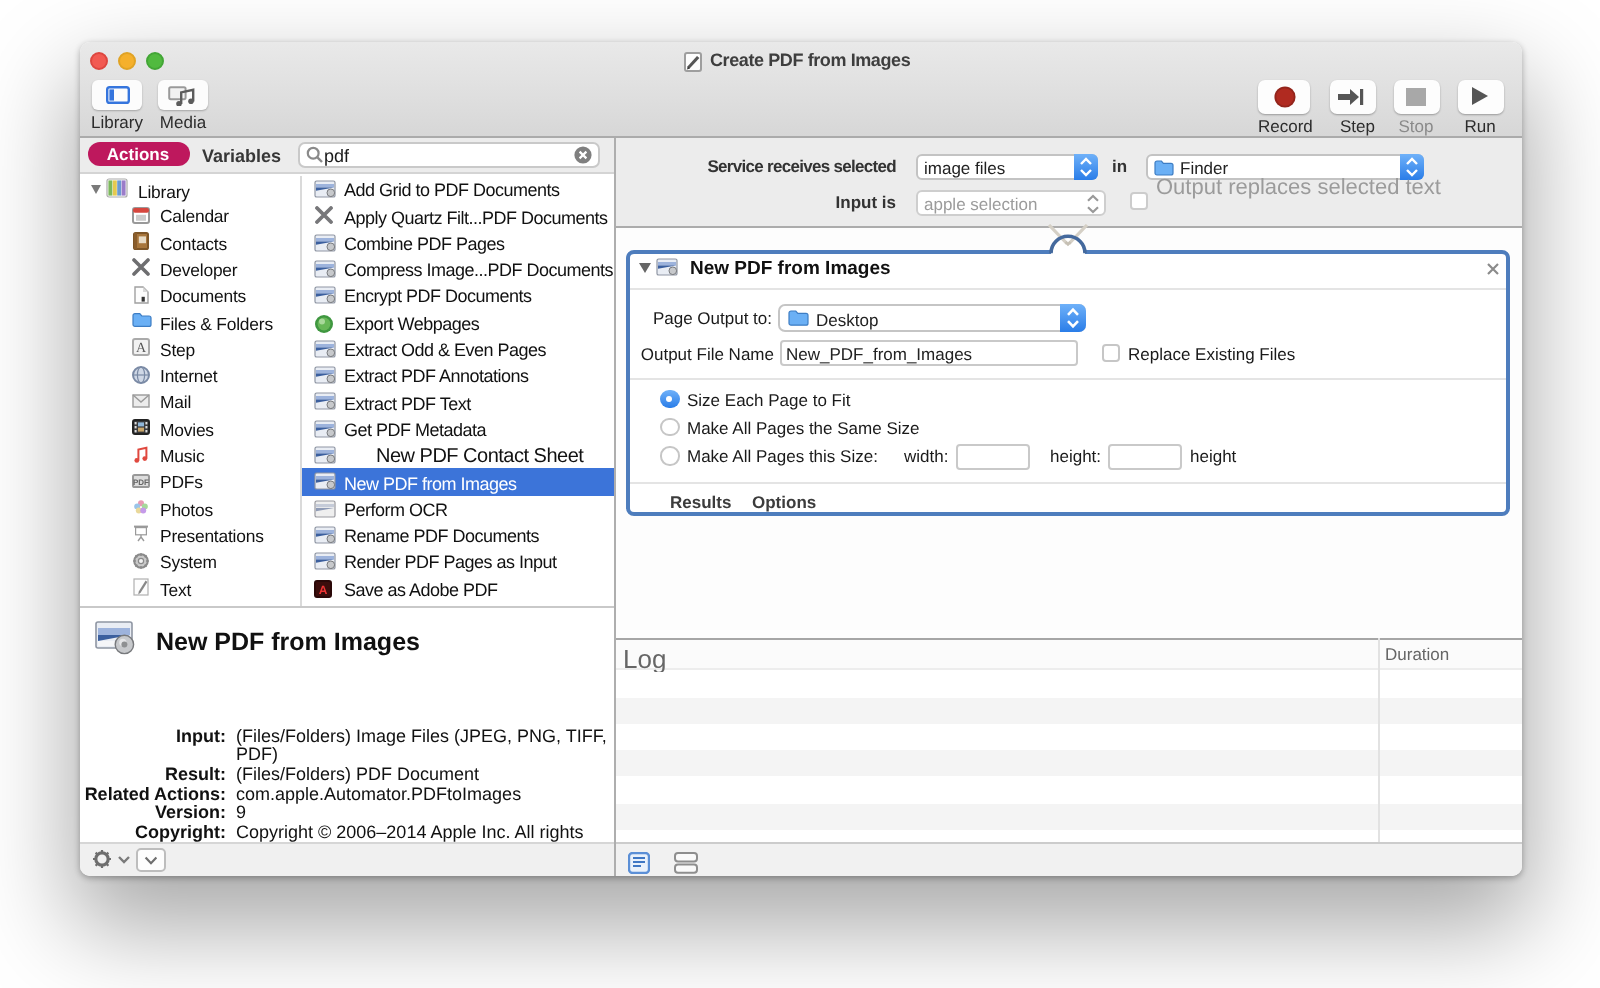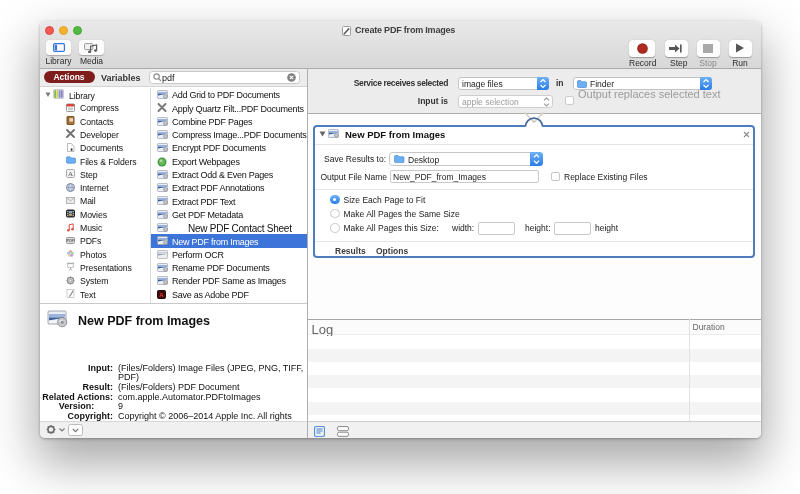--- a/index.html
+++ b/index.html
@@ -72,21 +72,21 @@
 
   <div class="a" style="left:688.5px;top:18.5px;width:23px;height:17px;background:#fdfdfd;border-radius:3.5px;box-shadow:0 0.5px 1px rgba(0,0,0,.3)"></div>
   <div class="a" style="left:695px;top:22px">
       <svg width="10" height="10" viewBox="0 0 10 10">
         <path d="M1 0.5 L9 5 L1 9.5 Z" fill="#555"></path>
       </svg>
     </div>
   <div class="a" style="left:688.5px;top:37px;width:23px;text-align:center;font-size:8.5px;color:#2c2c2c">Run</div>
 
   <div class="a" style="left:0;top:48px;width:267px;height:18px;background:#ececec;border-bottom:1px solid #d4d4d4"></div>
-  <div class="a" style="left:3.5px;top:50px;width:51px;height:12px;background:#7f1d1d;border-radius:6px;text-align:center;font-size:8.5px;font-weight:bold;color:#fff;line-height:12px">Actions</div>
+  <div class="a" style="left:3.5px;top:50px;width:51px;height:12px;background:#be185d;border-radius:6px;text-align:center;font-size:8.5px;font-weight:bold;color:#fff;line-height:12px">Actions</div>
   <div class="a" style="left:61px;top:51.5px;font-size:9px;font-weight:bold;color:#373737">Variables</div>
   <div class="a" style="left:109px;top:50px;width:151px;height:12.5px;background:#fff;border:1px solid #c9c9c9;border-radius:3.5px"></div>
   <div class="a" style="left:112.5px;top:52px">
       <svg width="9" height="9" viewBox="0 0 9 9">
         <circle cx="3.6" cy="3.6" r="2.7" fill="none" stroke="#8a8a8a" stroke-width="1.1"></circle>
         <path d="M5.7 5.7 L8 8" stroke="#8a8a8a" stroke-width="1.2"></path>
       </svg>
     </div>
   <div class="a" style="left:122px;top:51.5px;font-size:9px;color:#1a1a1a">pdf</div>
   <div class="a" style="left:247px;top:52px">
@@ -114,21 +114,21 @@
         </svg>
       </div>
       <div class="a" style="left:29px;top:69.7px;font-size:8.7px;letter-spacing:-0.1px;color:#111">Library</div>
       <div class="a" style="left:25.5px;top:81.8px;width:9px;height:9px">
         <svg width="9" height="9" viewBox="0 0 9 9">
           <rect x="0.5" y="1" width="8" height="7.5" rx="1" fill="#fff" stroke="#999"></rect>
           <rect x="0.5" y="1" width="8" height="2.4" rx="1" fill="#d6473f"></rect>
           <rect x="2" y="4.4" width="5" height="3" fill="#ccc"></rect>
         </svg>
       </div>
-      <div class="a" style="left:40px;top:82.3px;font-size:8.7px;letter-spacing:-0.1px;color:#111">Compress</div>
+      <div class="a" style="left:40px;top:82.3px;font-size:8.7px;letter-spacing:-0.1px;color:#111">Calendar</div>
       <div class="a" style="left:25.5px;top:95.1px;width:9px;height:9px">
         <svg width="9" height="9" viewBox="0 0 9 9">
           <rect x="1" y="0.5" width="7" height="8" rx="0.8" fill="#a8763c" stroke="#7d5527"></rect>
           <rect x="1" y="0.5" width="1.5" height="8" fill="#8a5d2c"></rect>
           <rect x="3.4" y="2.2" width="3.6" height="3.4" fill="#e8dbc6"></rect>
         </svg>
       </div>
       <div class="a" style="left:40px;top:95.6px;font-size:8.7px;letter-spacing:-0.1px;color:#111">Contacts</div>
       <div class="a" style="left:25.5px;top:108.4px;width:9px;height:9px">
         <svg width="9" height="9" viewBox="0 0 9 9">
@@ -359,21 +359,21 @@
       </div>
       <div class="a" style="left:132px;top:242.1px;font-size:9px;letter-spacing:-0.25px;color:#111">Rename PDF Documents</div>
       <div class="a" style="left:117px;top:255.20000000000002px;width:11px;height:10px">
         <svg width="11" height="9" viewBox="0 0 11 9">
           <rect x="0.5" y="0.5" width="10" height="8" rx="0.8" fill="#e9edf4" stroke="#8f96a3" stroke-width="0.6"></rect>
           <path d="M1 2 h9 v1.8 h-9 z" fill="#9db3dc"></path>
           <path d="M1 3.8 h9 l-9 1.6 z" fill="#3b5f9e"></path>
           <circle cx="8.4" cy="6.4" r="1.9" fill="#c7c9cc" stroke="#77797c" stroke-width="0.5"></circle>
         </svg>
       </div>
-      <div class="a" style="left:132px;top:255.4px;font-size:9px;letter-spacing:-0.25px;color:#111">Render PDF Same as Images</div>
+      <div class="a" style="left:132px;top:255.4px;font-size:9px;letter-spacing:-0.25px;color:#111">Render PDF Pages as Input</div>
       <div class="a" style="left:117px;top:268.5px;width:11px;height:10px">
         <svg width="9" height="9" viewBox="0 0 9 9">
           <rect x="0.5" y="0.5" width="8" height="8" rx="1" fill="#3b0d0c" stroke="#2a0808"></rect>
           <text x="4.5" y="6.8" font-size="6" text-anchor="middle" fill="#e33" font-weight="bold">A</text>
         </svg>
       </div>
       <div class="a" style="left:132px;top:268.7px;font-size:9px;letter-spacing:-0.25px;color:#111">Save as Adobe PDF</div>
     </div>
 
   <div class="a" style="left:0;top:281.5px;width:267px;height:118.5px;background:#fff;border-top:1px solid #c9c9c9"></div>
@@ -390,21 +390,21 @@
   </div>
   <div class="a" style="left:38px;top:292.5px;font-size:12.5px;font-weight:bold;color:#111">New PDF from Images</div>
   <div id="kv">
       <div class="a" style="left:0;top:341.5px;width:73px;text-align:right;font-size:9px;font-weight:bold;color:#111">Input:</div>
       <div class="a" style="left:78px;top:341.5px;font-size:9px;color:#111">(Files/Folders) Image Files (JPEG, PNG, TIFF,</div>
       <div class="a" style="left:78px;top:351.2px;font-size:9px;color:#111">PDF)</div>
       <div class="a" style="left:0;top:360.9px;width:73px;text-align:right;font-size:9px;font-weight:bold;color:#111">Result:</div>
       <div class="a" style="left:78px;top:360.9px;font-size:9px;color:#111">(Files/Folders) PDF Document</div>
       <div class="a" style="left:0;top:370.59999999999997px;width:73px;text-align:right;font-size:9px;font-weight:bold;color:#111">Related Actions:</div>
       <div class="a" style="left:78px;top:370.59999999999997px;font-size:9px;color:#111">com.apple.Automator.PDFtoImages</div>
-      <div class="a" style="left:0;top:380.29999999999995px;width:73px;text-align:center;font-size:9px;font-weight:bold;color:#111">Version:</div>
+      <div class="a" style="left:0;top:380.29999999999995px;width:73px;text-align:right;font-size:9px;font-weight:bold;color:#111">Version:</div>
       <div class="a" style="left:78px;top:380.29999999999995px;font-size:9px;color:#111">9</div>
       <div class="a" style="left:0;top:389.99999999999994px;width:73px;text-align:right;font-size:9px;font-weight:bold;color:#111">Copyright:</div>
       <div class="a" style="left:78px;top:389.99999999999994px;font-size:9px;color:#111">Copyright © 2006–2014 Apple Inc. All rights</div>
     </div>
 
   <div class="a" style="left:0;top:400px;width:267px;height:17px;background:#f0f0f0;border-top:1px solid #d6d6d6"></div>
   <div class="a" style="left:6px;top:403px;width:20px;height:11px">
       <svg width="20" height="11" viewBox="0 0 20 11">
     <circle cx="5" cy="5.5" r="3.1" fill="none" stroke="#6e6e6e" stroke-width="1.6"></circle>
     <path d="M5 1 v1.6 M5 8.4 v1.6 M0.5 5.5 h1.6 M7.9 5.5 h1.6 M1.8 2.3 l1.2 1.2 M7 7.7 l1.2 1.2 M8.2 2.3 L7 3.5 M3 7.7 L1.8 8.9" fill="none" stroke="#6e6e6e" stroke-width="1.1"></path>
@@ -486,21 +486,21 @@
       </svg>
   </div>
   <div class="a" style="left:305px;top:108px;font-size:9.5px;font-weight:bold;color:#111">New PDF from Images</div>
   <div class="a" style="left:703px;top:110px">
       <svg width="7" height="7" viewBox="0 0 7 7">
         <path d="M1 1 L6 6 M6 1 L1 6" stroke="#8b8b8b" stroke-width="1.1"></path>
       </svg>
     </div>
   <div class="a" style="left:274.5px;top:123px;width:438.5px;height:1px;background:#e4e4e4"></div>
 
-  <div class="a" style="left:274px;top:132.5px;width:72px;text-align:right;font-size:8.5px;color:#1a1a1a">Save Results to:</div>
+  <div class="a" style="left:274px;top:132.5px;width:72px;text-align:right;font-size:8.5px;color:#1a1a1a">Page Output to:</div>
   <div class="a" style="left:349px;top:131px;width:154px;height:14px;background:#fff;border:1px solid #c5c5c5;border-radius:3.5px"></div>
   <div class="a" style="left:354px;top:133px">
       <svg width="11" height="10" viewBox="0 0 11 10">
         <path d="M0.5 2.5 a1 1 0 0 1 1-1 h2.4 l1 1.2 h4.1 a1 1 0 0 1 1 1 v3.9 a1 1 0 0 1 -1 1 h-7.5 a1 1 0 0 1 -1-1 z" fill="#6bb0f5" stroke="#3d7dc4" stroke-width="0.6"></path>
       </svg>
     </div>
   <div class="a" style="left:368px;top:134px;font-size:8.5px;color:#222">Desktop</div>
   <div class="a" style="left:490px;top:131px;width:13px;height:14px;background:linear-gradient(#6fb1f9,#2a7de8);border-radius:0 3.5px 3.5px 0">
     <svg width="13" height="14" viewBox="0 0 13 14">
         <path d="M4 5.4 L6.5 2.8 L9 5.4" stroke="#fff" stroke-width="1.3" fill="none"></path>

